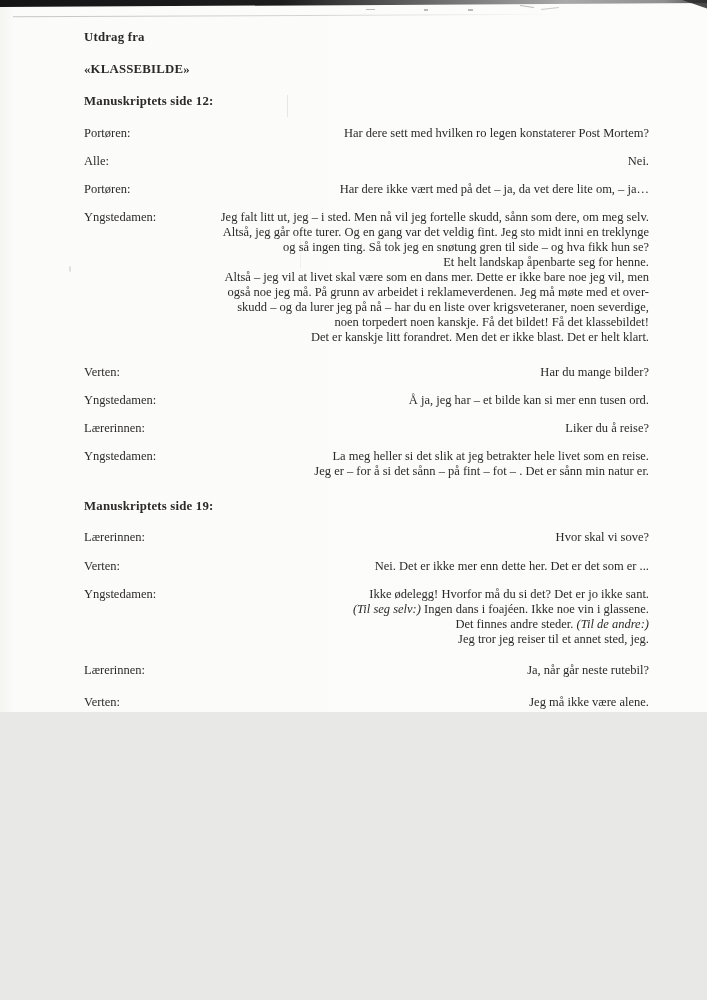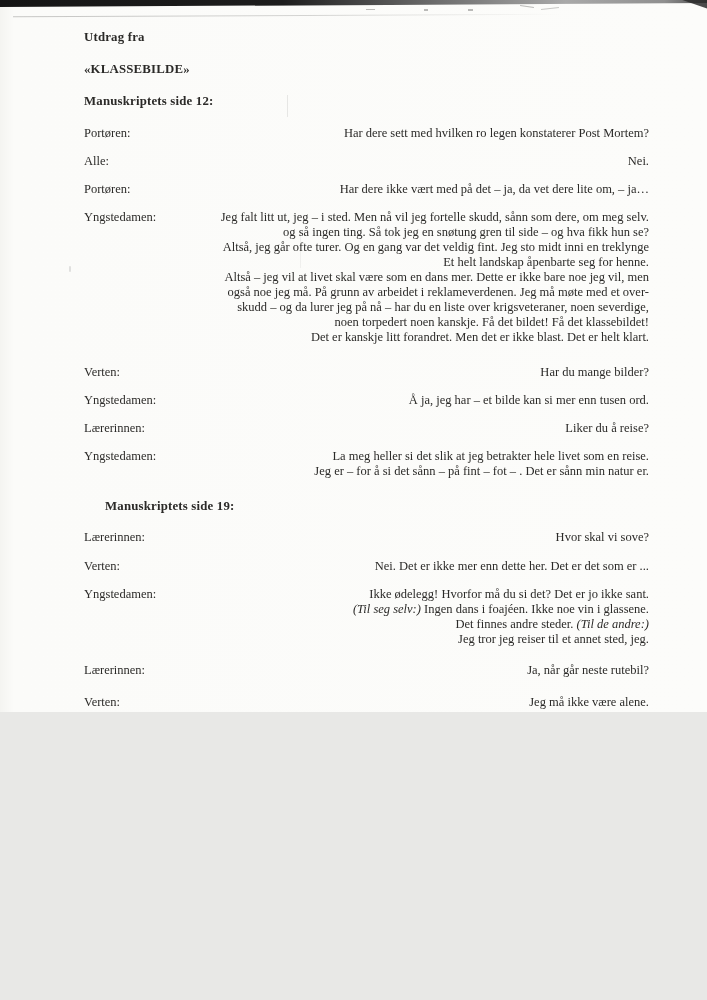--- a/index.html
+++ b/index.html
@@ -43,21 +43,21 @@
   .smudge-g { top: 230px; left: 300px; width: 1px; height: 38px; opacity: .08; }
   .smudge-h { top: 266px; left: 69px; width: 2px; height: 6px; opacity: .18; border-radius: 2px; }
   
   .content { position: relative; padding: 30px 58px 0 84px; }
   .h {
     font-weight: bold;
     font-size: 12.8px;
     margin: 0 0 17px 0;
     letter-spacing: .2px;
   }
-  .h.second { margin-top: 20px; margin-bottom: 16px; margin-left: 21px; }
+  .h.second { margin-top: 20px; margin-bottom: 16px; }
   .entry { display: flex; margin-bottom: 13px; }
   .speaker { flex: 0 0 84px; width: 84px; }
   .speech { flex: 1; text-align: right; }
   .line { min-height: 15px; white-space: nowrap; }
   .stage { font-style: italic; }
   .mb-20 { margin-bottom: 20px; }
   .mb-17 { margin-bottom: 17px; }
   .mb-16 { margin-bottom: 16px; }
   .mb-14 { margin-bottom: 14px; }
   .page-number {
@@ -107,22 +107,22 @@
       <span class="speaker">Portøren:</span>
       <div class="speech">
         <div class="line">Har dere ikke vært med på det – ja, da vet dere lite om, – ja…</div>
       </div>
     </div>
 
     <div class="entry mb-20">
       <span class="speaker">Yngstedamen:</span>
       <div class="speech">
         <div class="line">Jeg falt litt ut, jeg – i sted. Men nå vil jeg fortelle skudd, sånn som dere, om meg selv.</div>
+        <div class="line">Altså, jeg går ofte turer. Og en gang var det veldig fint. Jeg sto midt inni en treklynge</div>
         <div class="line">og så ingen ting. Så tok jeg en snøtung gren til side – og hva fikk hun se?</div>
-        <div class="line">Altså, jeg går ofte turer. Og en gang var det veldig fint. Jeg sto midt inni en treklynge</div>
         <div class="line">Et helt landskap åpenbarte seg for henne.</div>
         <div class="line">Altså – jeg vil at livet skal være som en dans mer. Dette er ikke bare noe jeg vil, men</div>
         <div class="line">også noe jeg må. På grunn av arbeidet i reklameverdenen. Jeg må møte med et over-</div>
         <div class="line">skudd – og da lurer jeg på nå – har du en liste over krigsveteraner, noen severdige,</div>
         <div class="line">noen torpedert noen kanskje. Få det bildet! Få det klassebildet!</div>
         <div class="line">Det er kanskje litt forandret. Men det er ikke blast. Det er helt klart.</div>
       </div>
     </div>
 
     <div class="entry">

